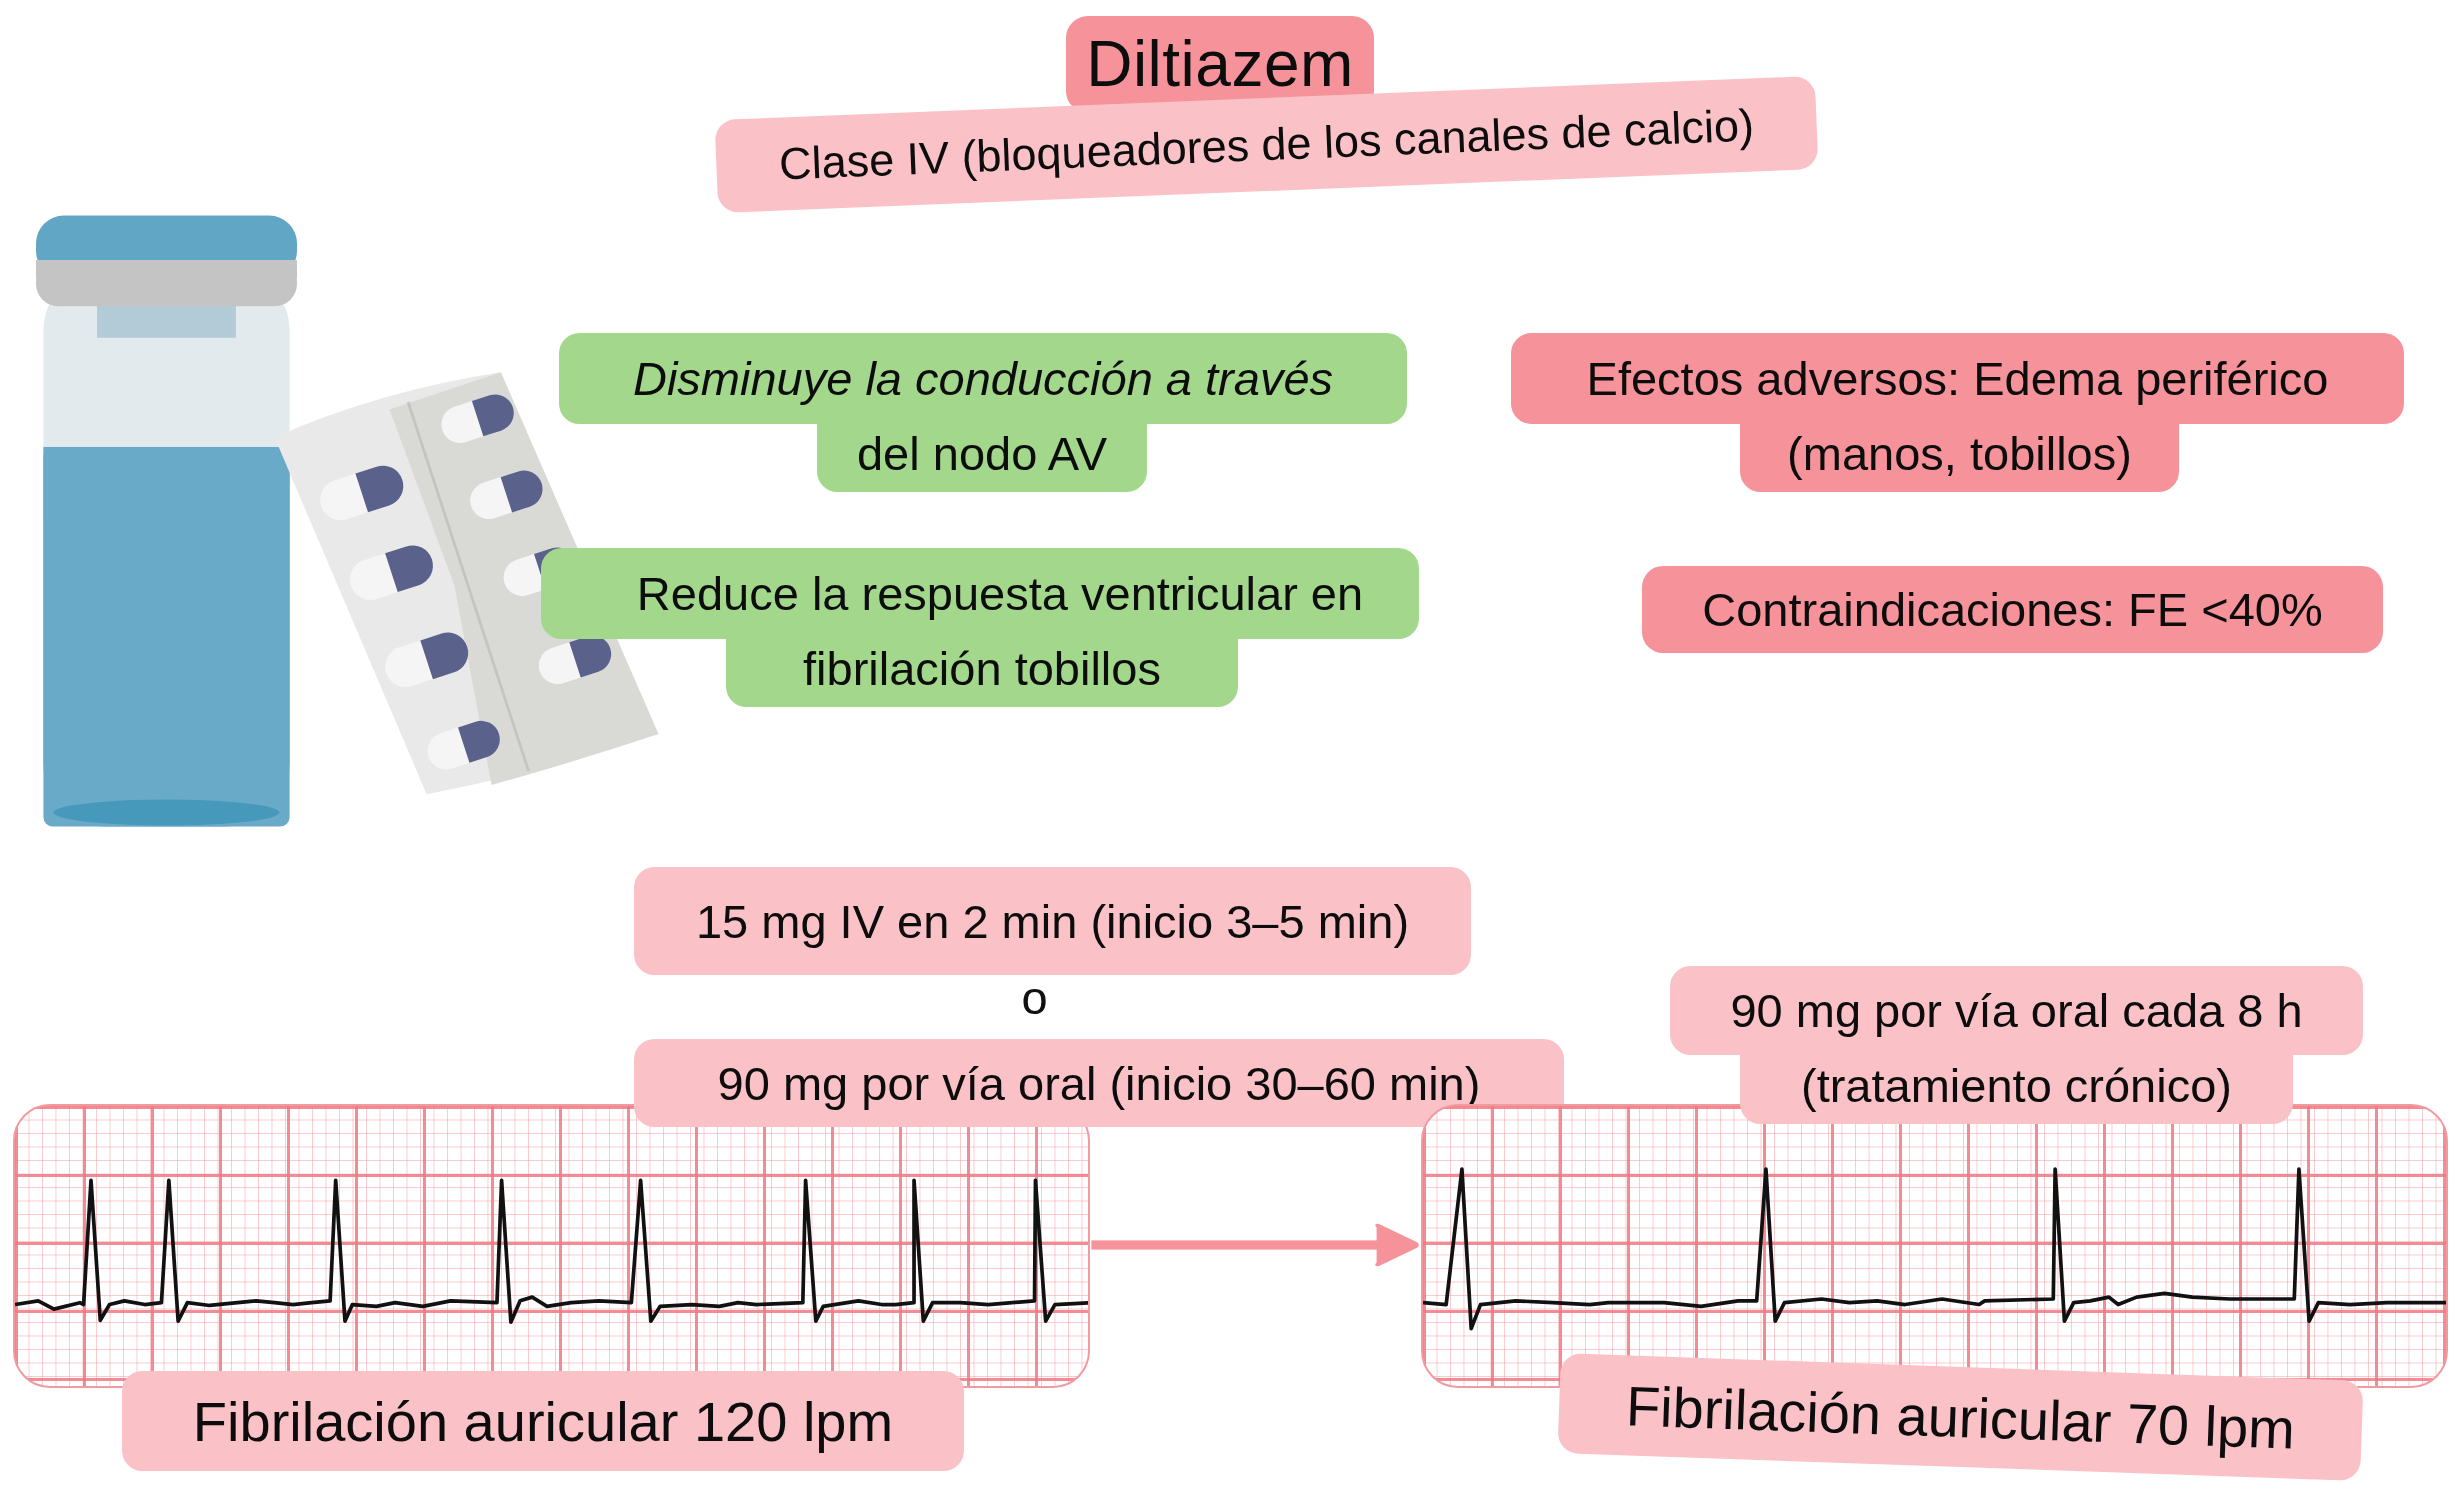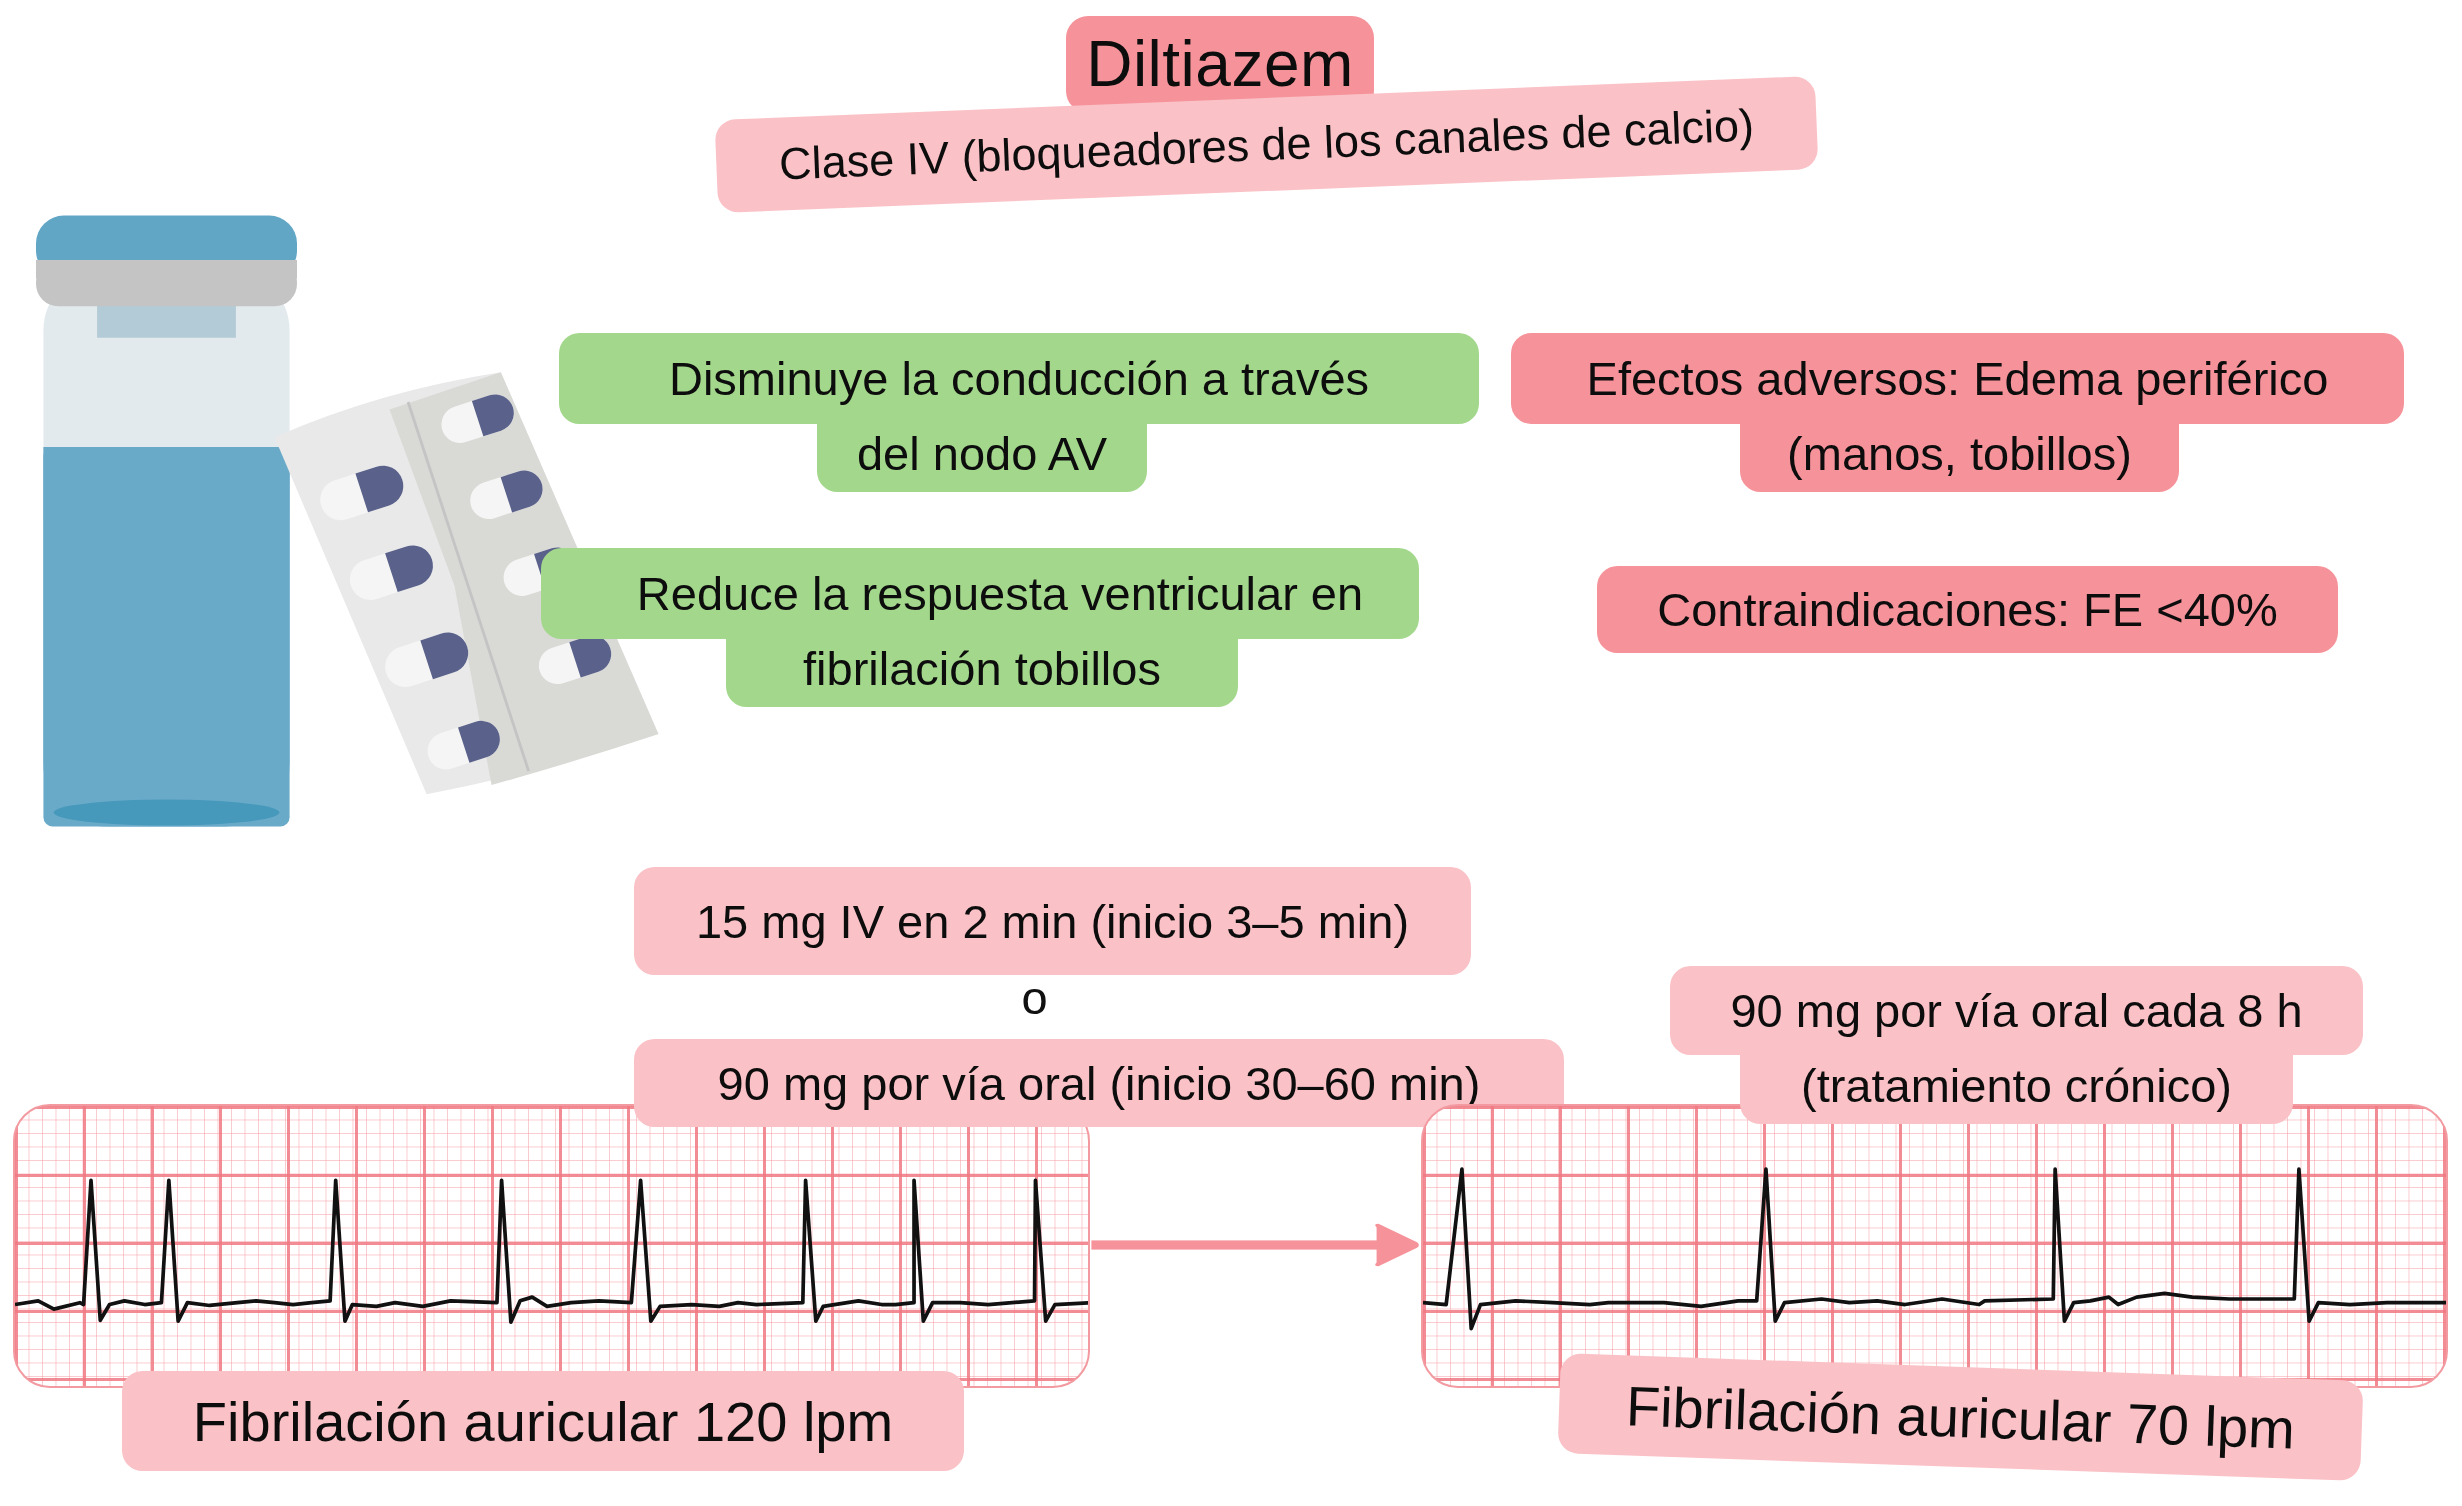--- a/index.html
+++ b/index.html
@@ -85,21 +85,21 @@
         </g>
       <g transform="translate(330,320) rotate(-18)">
           <rect x="-40" y="-20" width="80" height="40" rx="20" fill="#f5f5f5"></rect>
           <path d="M0 -20 H20 A20 20 0 0 1 20 20 H0 Z" fill="#5a618a"></path>
         </g>
     </g>
   </svg>
 </div>
 
 <div>
-  <div class="tag green txt52" style="left:559px; top:333px; width:920px; height:91px;">
+  <div class="tag green txt52" style="left:559px; top:333px; width:848px; height:91px;font-style:italic;">
     <span>Disminuye la conducción a través</span>
   </div>
   <div class="tag green txt52" style="left:817px; top:414px; width:330px; height:78px; border-top-left-radius:0; border-top-right-radius:0;">
     <span>del nodo AV</span>
   </div>
 </div>
 
 <div>
   <div class="tag green txt52" style="left:541px; top:548px; width:878px; height:91px;padding-left:40px;">
     <span>Reduce la respuesta ventricular en</span>
@@ -111,21 +111,21 @@
 
 <div>
   <div class="tag pink-strong txt52" style="left:1511px; top:333px; width:893px; height:91px;">
     <span>Efectos adversos: Edema periférico</span>
   </div>
   <div class="tag pink-strong txt52" style="left:1740px; top:414px; width:439px; height:78px; border-top-left-radius:0; border-top-right-radius:0;">
     <span>(manos, tobillos)</span>
   </div>
 </div>
 
-<div class="tag pink-strong txt52" style="left:1597px; top:566px; width:741px; height:87px;">
+<div class="tag pink-strong txt52" style="left:1642px; top:566px; width:741px; height:87px;border-radius:21px;">
   <span>Contraindicaciones: FE &lt;40%</span>
 </div>
 
 <div class="tag pink-soft txt52" style="left:634px; top:867px; width:837px; height:108px;">
   <span>15 mg IV en 2 min (inicio 3–5 min)</span>
 </div>
 <div class="abs txt52" style="left:1016px; top:970px; width:37px; text-align:center;">o</div>
 
 <div class="ecg" style="left:13px; top:1104px; width:1077px; height:284px;">
   <svg width="1077" height="284" viewBox="0 0 1162 306">

